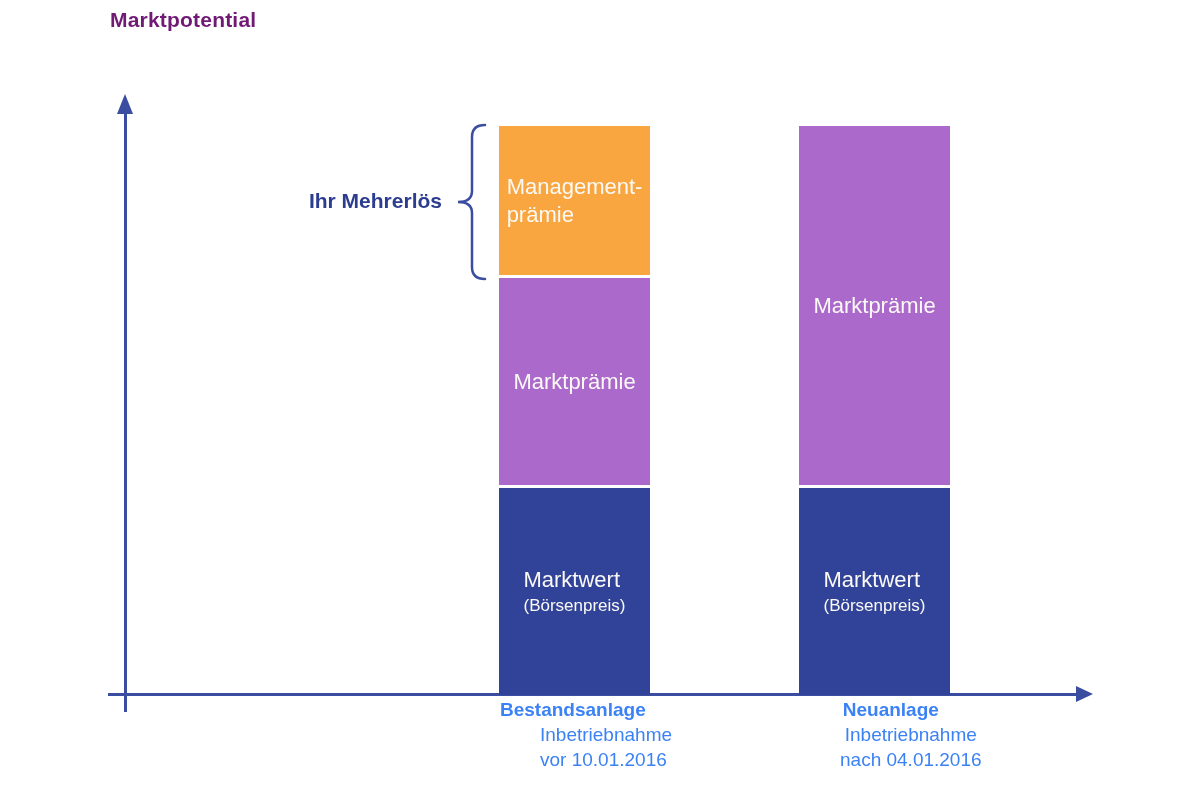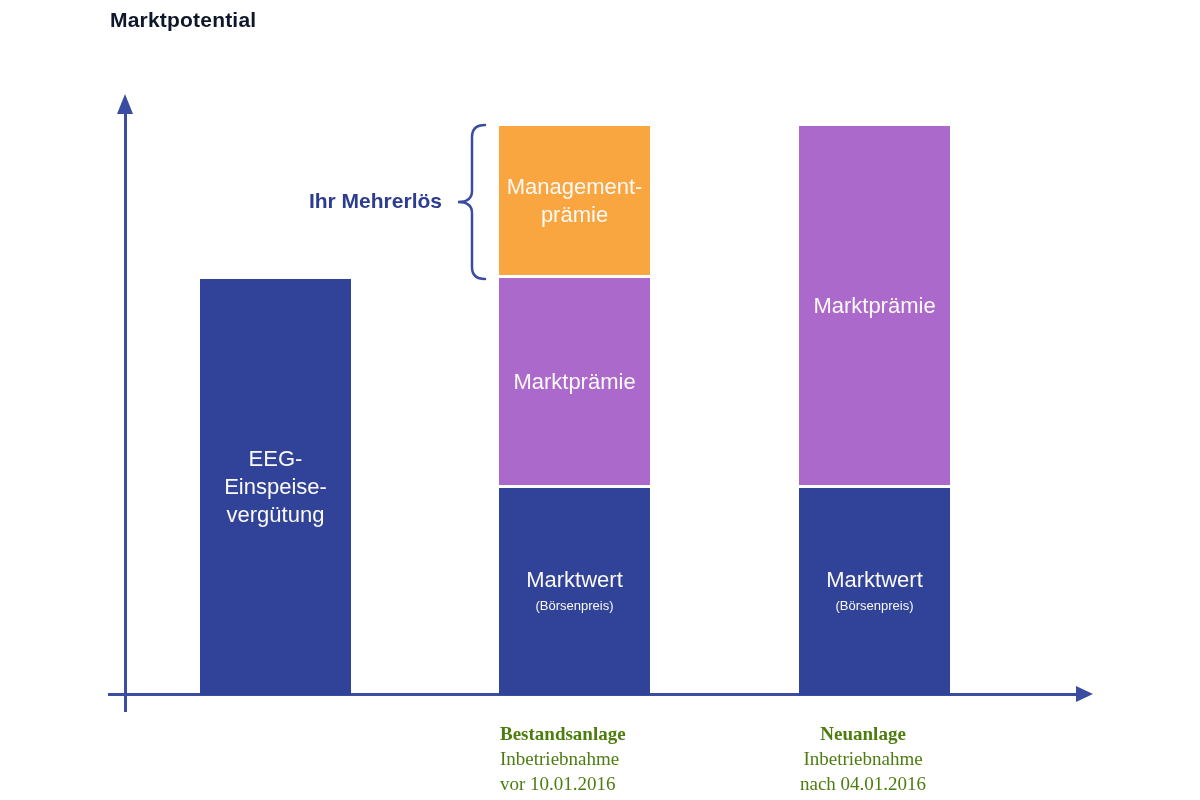--- a/index.html
+++ b/index.html
@@ -11,21 +11,21 @@
     overflow: hidden;
     font-family: "Liberation Sans", sans-serif;
   }
 
   
   .chart-title {
     position: absolute;
     left: 110px; top: 8px;
     font-size: 21px;
     font-weight: bold;
-    color: #0f172a;
+    color: #701a75;
     letter-spacing: 0.2px;
   }
 
   
   .y-axis-line {
     position: absolute;
     left: 124px; top: 110px;
     width: 3px; height: 602px;
   }
   .y-axis-arrow {
@@ -56,24 +56,24 @@
     display: flex;
     align-items: center;
     justify-content: center;
     color: #fbf9f5;
   }
   .seg-label {
     font-size: 22px;
     line-height: 28px;
     white-space: pre-line;
   }
-  .seg-label.left { text-align: center; }
+  .seg-label.left { text-align: left; }
   .seg-label.center { }
   .seg-sublabel {
-    font-size: 13px;
+    font-size: 17px;
     line-height: 23px;
     text-align: center;
   }
 
   .bar1-eeg        { left: 200px; top: 279px; width: 151px; height: 416px; }
   .bar2-management { left: 499px; top: 126px; width: 151px; height: 149px; }
   .bar2-marktpraemie { left: 499px; top: 278px; width: 151px; height: 207px; }
   .bar2-marktwert  { left: 499px; top: 488px; width: 151px; height: 207px; }
   .bar3-marktpraemie { left: 799px; top: 126px; width: 151px; height: 359px; }
   .bar3-marktwert  { left: 799px; top: 488px; width: 151px; height: 207px; }
@@ -89,53 +89,47 @@
     color: #2c3d90;
   }
   .brace {
     position: absolute;
     left: 449px; top: 121px;
   }
 
   
   .x-label {
     position: absolute;
-    top: 721px;
+    top: 697px;
     font-size: 19px;
     line-height: 25px;
-    color: #4d7c0f;
-    font-family: Liberation Serif, serif;
+    color: #3b82f6;
   }
   .x-label .line1 { font-weight: bold; display: block; }
-  .x-label .line  { display: block; }
+  .x-label .line  { display: block; margin-left: 40px; }
   .x-label-bestand { left: 500px; }
   .x-label-neu     { left: 800px; text-align: center; }
 </style>
 </head>
 <body>
 
 <div class="canvas">
 
   <div class="chart-title">Marktpotential</div>
 
   <div class="y-axis-line" style="background-color: rgb(58, 77, 160);"></div>
   <div class="y-axis-arrow" style="border-bottom-color: rgb(58, 77, 160);"></div>
   <div class="x-axis-line" style="background-color: rgb(58, 77, 160);"></div>
   <div class="x-axis-arrow" style="border-left-color: rgb(58, 77, 160);"></div>
 
   <div class="annotation-label">Ihr Mehrerlös</div>
   <svg class="brace" width="44" height="162" viewBox="0 0 44 162">
     <path d="M36 4 Q23 4 23 16 L23 70 Q23 81 9 81 Q23 81 23 92 L23 146 Q23 158 36 158" fill="none" stroke-width="2.5" stroke-linecap="round" style="stroke: rgb(58, 77, 160);"></path>
   </svg>
 
-  <div class="seg bar1-eeg" style="background-color: rgb(49, 67, 152);">
-    <div class="seg-label left">EEG-
-Einspeise-
-vergütung</div>
-  </div>
 
   <div class="seg bar2-management" style="background-color: rgb(249, 166, 64);">
     <div class="seg-label left">Management-
 prämie</div>
   </div>
   <div class="seg bar2-marktpraemie" style="background-color: rgb(171, 105, 204);">
     <div class="seg-label center">Marktprämie</div>
   </div>
   <div class="seg bar2-marktwert" style="background-color: rgb(49, 67, 152);">
     <div>

